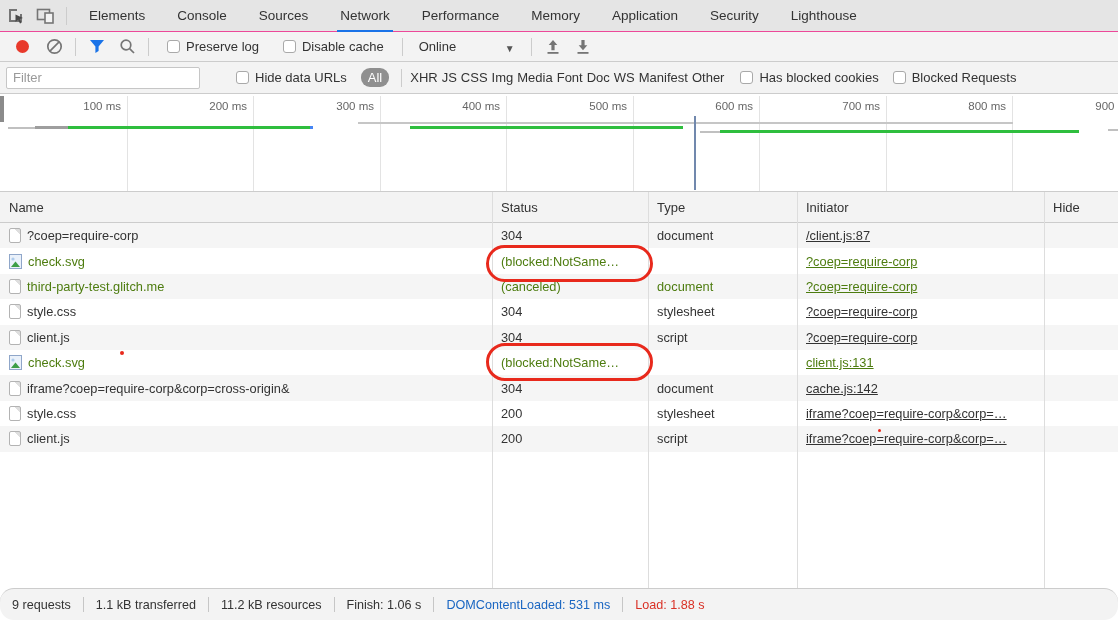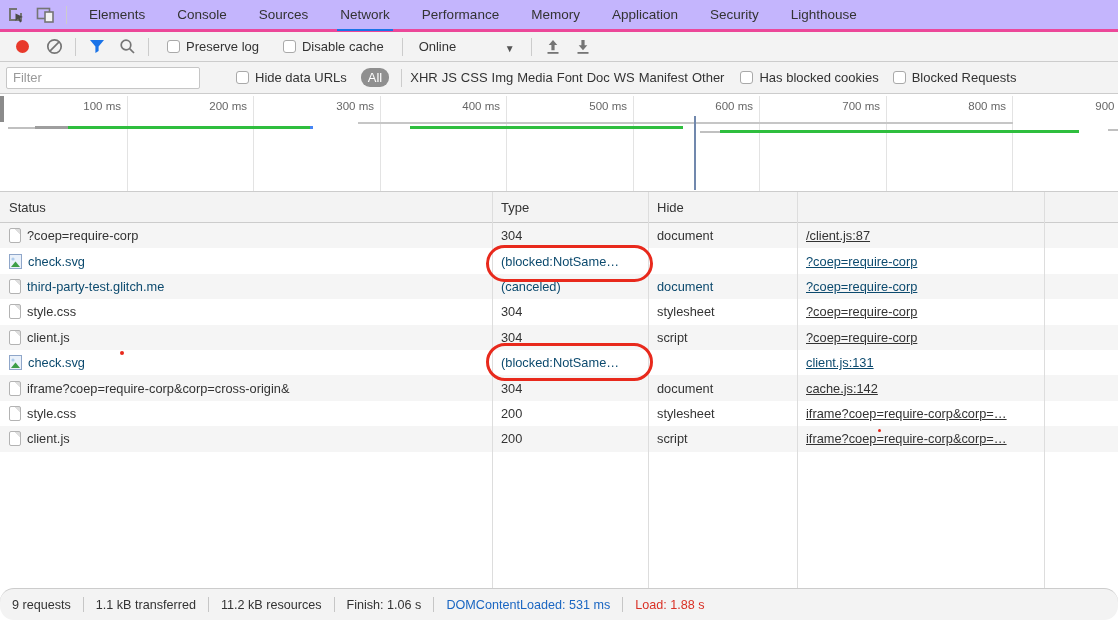--- a/index.html
+++ b/index.html
@@ -2,22 +2,22 @@
 <html><head>
 <meta charset="utf-8">
 <style>
   * { margin:0; padding:0; box-sizing:border-box; }
   html,body { width:1118px; height:620px; overflow:hidden; background:#fff;
     font-family:"Liberation Sans", sans-serif; color:#333; }
   .abs { position:absolute; }
   #stage { position:relative; width:1118px; height:620px; }
 
   
-  #tabbar { left:0; top:0; width:1118px; height:32px; background:#c4b5fd;
-    border-bottom:3px solid #ec4899; display:flex; align-items:center; }
+  #tabbar { left:0; top:0; width:1118px; height:32px; background:#e5e5e5;
+    border-bottom:1px solid #ec4899; display:flex; align-items:center; }
   .icon-btn { width:30px; height:28px; display:flex; align-items:center; justify-content:center; }
   .vsep { width:1px; height:18px; background:#ccc; margin:0 6px; }
   .tab { height:32px; display:flex; align-items:center; padding:0 3px; margin:0 13px;
     font-size:13.5px; color:#333; position:relative; cursor:default; }
   .tab.active::after { content:""; position:absolute; left:0; right:0; bottom:0;
     height:2px; background:#1a73e8; }
 
   
   #toolbar { left:0; top:32px; width:1118px; height:30px; background:#f3f3f3;
     border-bottom:1px solid #ccc; display:flex; align-items:center; padding-left:6px; }
@@ -51,21 +51,21 @@
   
   #table { left:0; top:192px; width:1118px; height:396px; background:#fff; }
   .tgrid { display:grid; grid-template-columns:492px 156px 149px 247px 74px; }
   #thead { height:31px; background:#f3f3f3; border-bottom:1px solid #ccc; }
   #thead .cell { display:flex; align-items:center; padding-left:9px; font-size:13px; color:#333; }
   .row { height:25.4px; }
   .row.odd { background:#f5f5f5; }
   .cell { overflow:hidden; white-space:nowrap; display:flex; align-items:center;
     padding-left:9px; font-size:12.8px; }
   .name-cell { gap:6px; }
-  .err { color:#0c4a6e; }
+  .err { color:#4d7c0f; }
   .link { text-decoration:underline; cursor:pointer; }
   .coldiv { position:absolute; top:0; bottom:0; width:1px; background:#ddd; }
   .doc-icon { width:12px; height:15px; background:#fff; border:1px solid #b3b3b3;
     border-radius:2px; flex:0 0 auto;
     background-image:linear-gradient(225deg,#dedede 4px,#fff 4px); }
   .img-icon { width:13px; height:15px; flex:0 0 auto; }
   .annot-circle { position:absolute; border:3px solid #e8291c; border-radius:19px; }
   .annot-dot { position:absolute; background:#e8291c; border-radius:50%; }
 
   
@@ -211,22 +211,24 @@
     <div class="bar" style="left:358px; top:28px; width:655px; height:2px; background:#c6c6c6"></div>
     <div class="bar" style="left:410px; top:32px; width:273px; height:3px; background:#2fbe3e"></div>
     <div class="bar" style="left:700px; top:37px; width:20px;  height:2px; background:#c0c0c0"></div>
     <div class="bar" style="left:720px; top:36px; width:359px; height:3px; background:#2fbe3e"></div>
     <div class="bar" style="left:1108px;top:35px; width:10px;  height:2px; background:#c0c0c0"></div>
     <div class="vline" style="left:694px; top:22px; height:74px"></div>
   </div>
 
   <div id="table" class="abs">
     <div id="thead" class="tgrid">
+      <div class="cell">Name</div>
       <div class="cell">Status</div>
       <div class="cell">Type</div>
+      <div class="cell">Initiator</div>
       <div class="cell">Hide</div>
     </div>
 
     <div class="row odd tgrid">
       <div class="cell name-cell">
           <span class="doc-icon"></span>
           <span>?coep=require-corp</span>
         </div>
       <div class="cell">304</div>
       <div class="cell">document</div>

